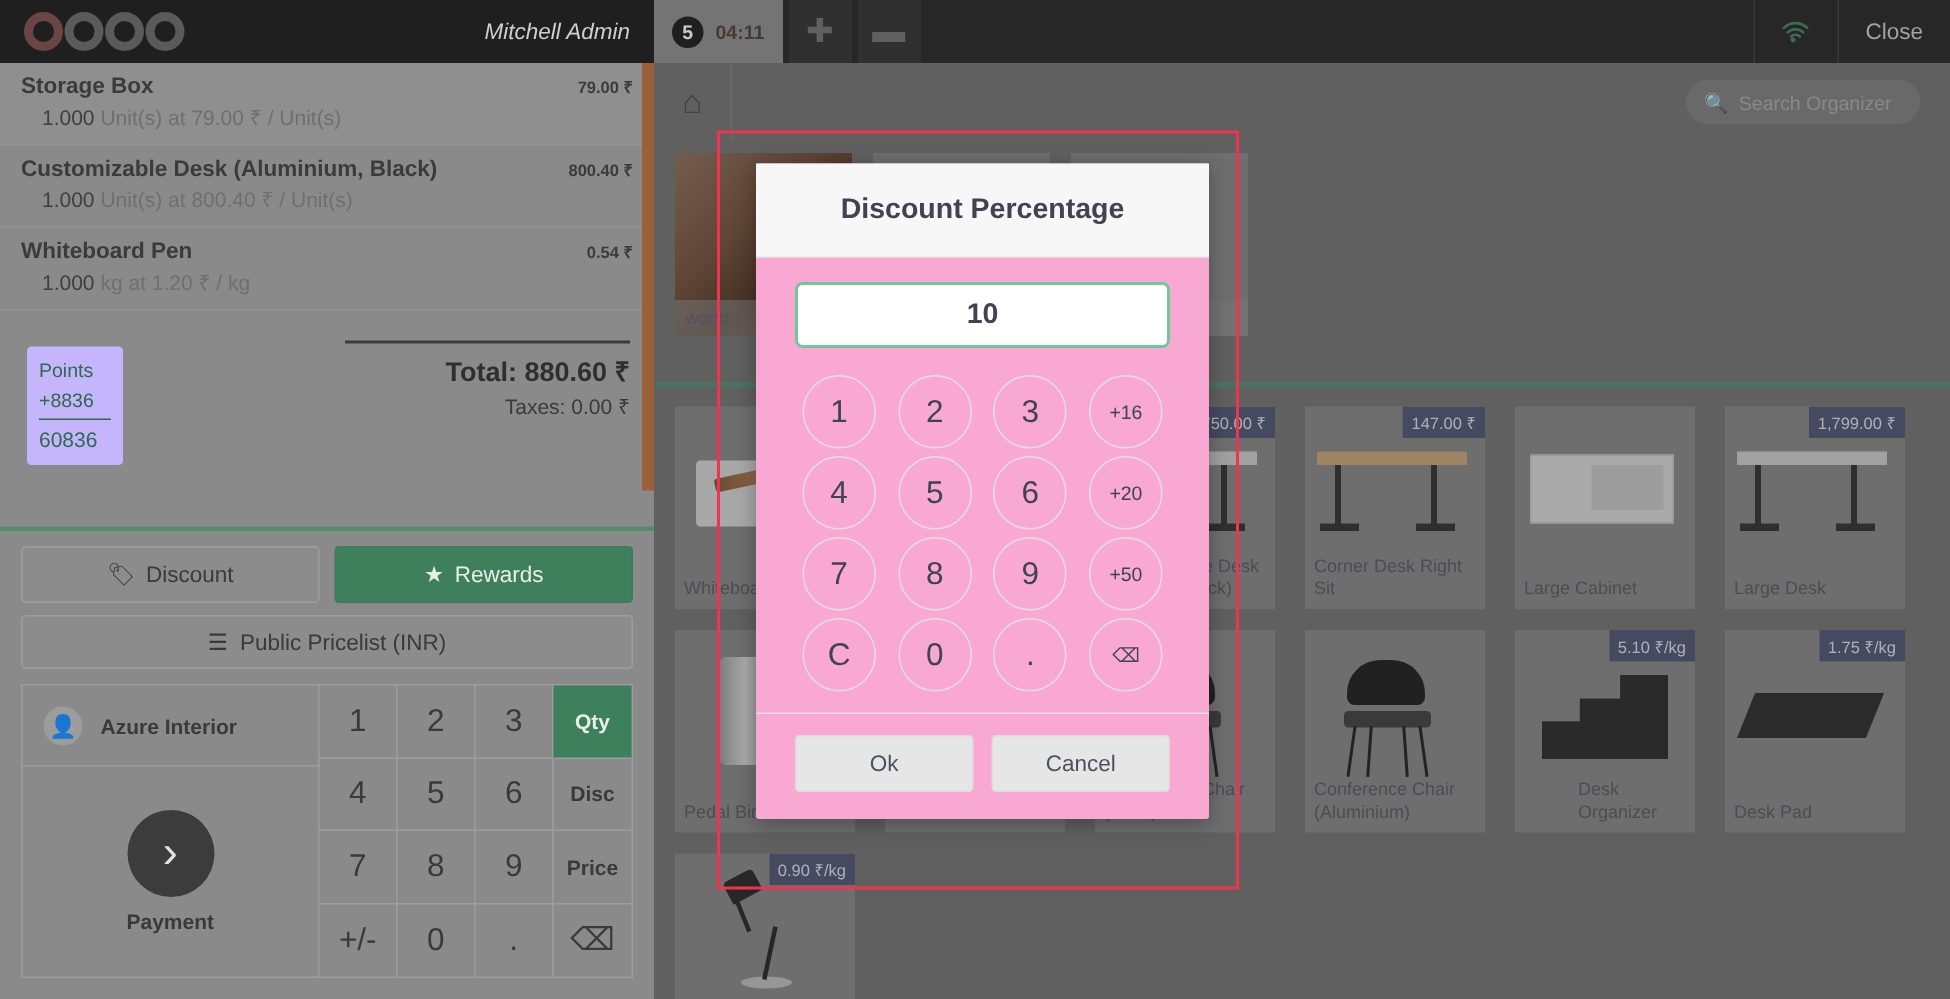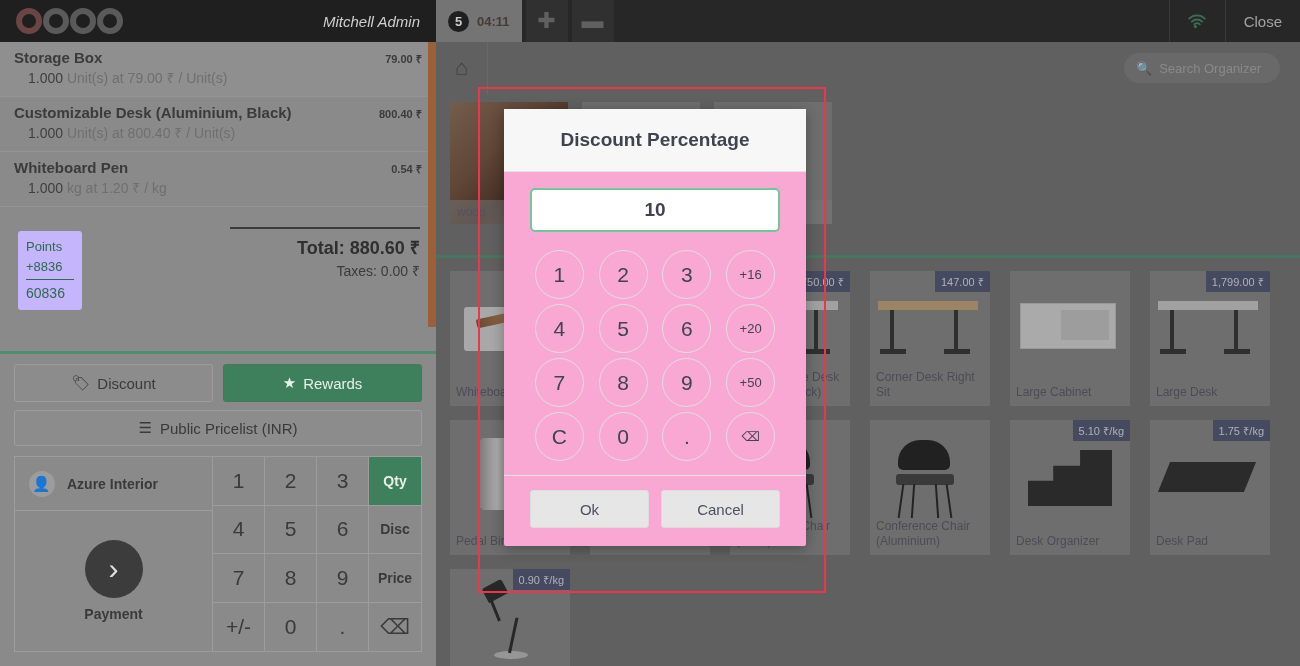--- a/index.html
+++ b/index.html
@@ -615,21 +615,21 @@
           <div class="prod-name" style="white-space: pre-line;">Conference Chair
 (Aluminium)</div>
         </div>
         <div class="prod-card">
           <div class="prod-price">5.10 ₹/kg</div>
           <div class="prod-img">
             <div class="art">
               <div class="organizer"></div>
             </div>
           </div>
-          <div class="prod-name" style="white-space: pre-line;">Desk Organizer</div>
+          <div class="prod-name" style="white-space: pre-line; margin-left: 36px;">Desk Organizer</div>
         </div>
         <div class="prod-card">
           <div class="prod-price">1.75 ₹/kg</div>
           <div class="prod-img">
             <div class="art">
               <div class="pad"></div>
             </div>
           </div>
           <div class="prod-name" style="white-space: pre-line;">Desk Pad</div>
         </div>

